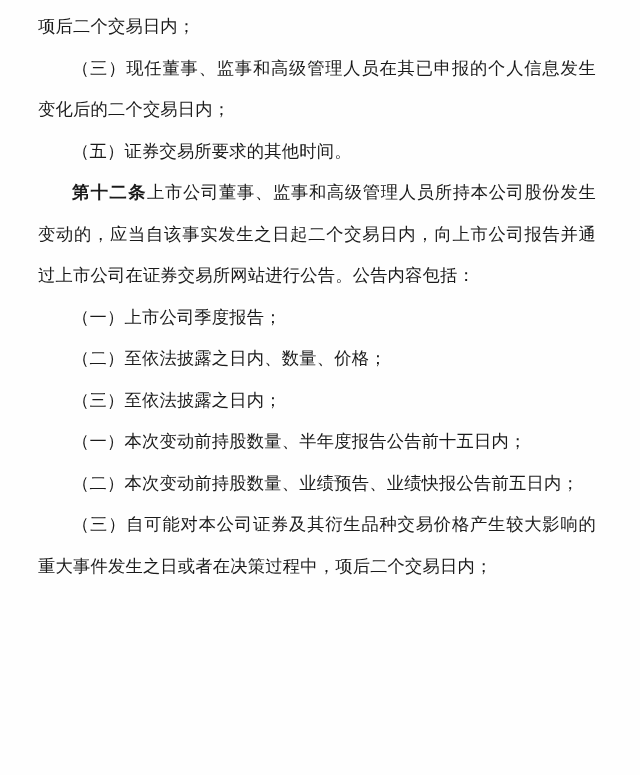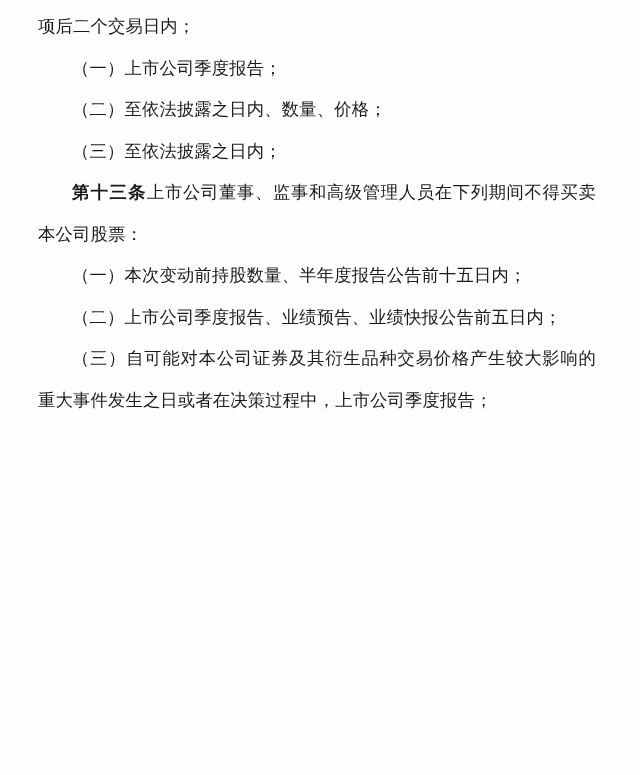--- a/index.html
+++ b/index.html
@@ -46,33 +46,35 @@
   }
 </style>
 </head>
 <body>
 
 <div class="page">
   <div class="doc-body">
 
     <p class="para">项后二个交易日内；</p>
 
+    <p class="para indent">（三）现任董事、监事和高级管理人员在其已申报的个人信息发生变化后的二个交易日内；</p>
 
 
+    <p class="para indent">（五）证券交易所要求的其他时间。</p>
 
+    <p class="art-para"><span class="article-label">第十二条</span><span>上市公司董事、监事和高级管理人员所持本公司股份发生变动的，应当自该事实发生之日起二个交易日内，向上市公司报告并通过上市公司在证券交易所网站进行公告。公告内容包括：</span></p>
 
     <p class="para indent">（一）上市公司季度报告；</p>
 
     <p class="para indent">（二）至依法披露之日内、数量、价格；</p>
 
     <p class="para indent">（三）至依法披露之日内；</p>
 
 
-    <p class="art-para"><span class="article-label">第十三条</span><span>上市公司董事、监事和高级管理人员在下列期间不得买卖本公司股票：</span></p>
 
     <p class="para indent">（一）本次变动前持股数量、半年度报告公告前十五日内；</p>
 
-    <p class="para indent">（二）上市公司季度报告、业绩预告、业绩快报公告前五日内；</p>
+    <p class="para indent">（二）本次变动前持股数量、业绩预告、业绩快报公告前五日内；</p>
 
-    <p class="para indent">（三）自可能对本公司证券及其衍生品种交易价格产生较大影响的重大事件发生之日或者在决策过程中，上市公司季度报告；</p>
+    <p class="para indent">（三）自可能对本公司证券及其衍生品种交易价格产生较大影响的重大事件发生之日或者在决策过程中，项后二个交易日内；</p>
 
   </div>
 </div>
 
 </body></html>

